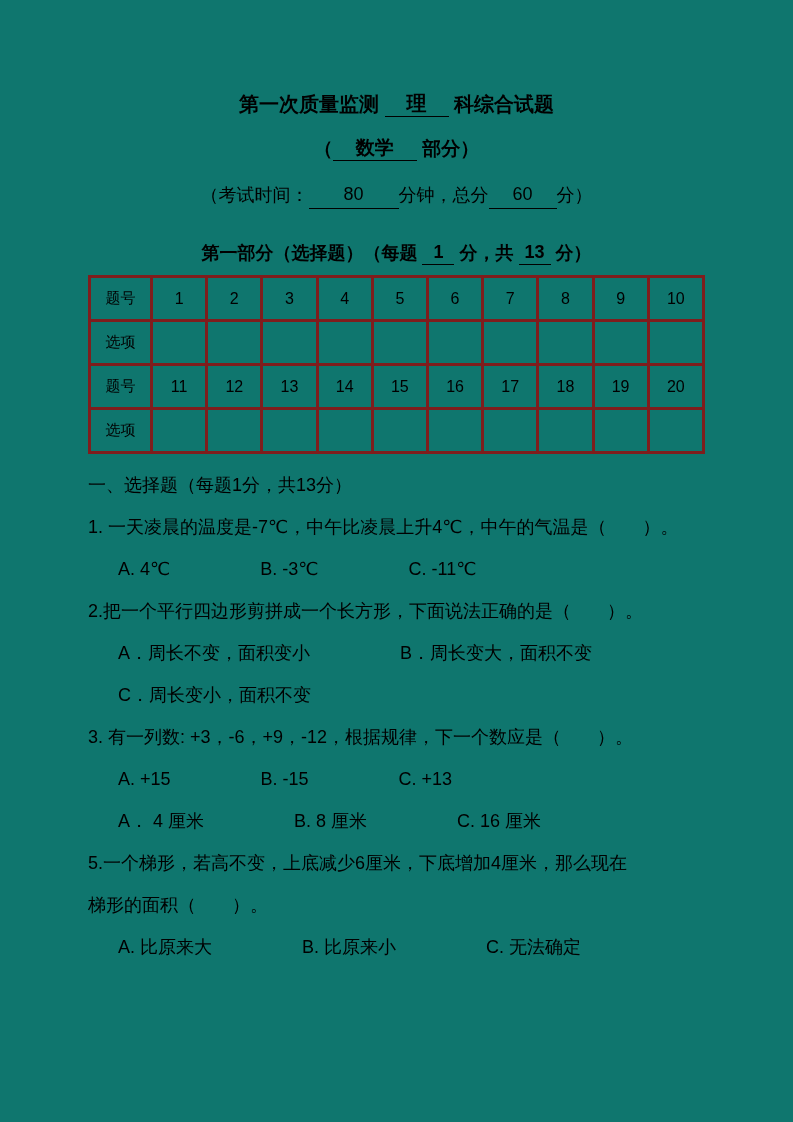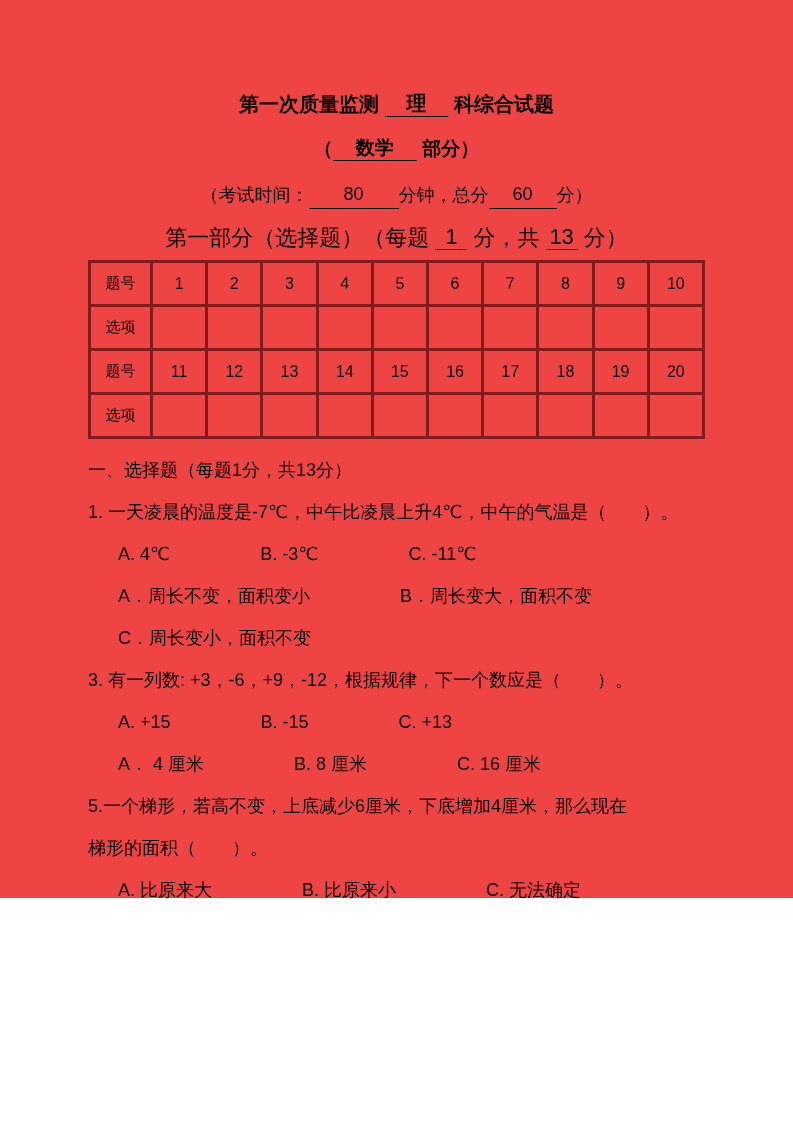--- a/index.html
+++ b/index.html
@@ -7,45 +7,45 @@
   html, body { background: #ffffff; }
   body {
     width: 793px;
     height: 1122px;
     font-family: "Liberation Sans", "DejaVu Sans", sans-serif;
     color: #000000;
     overflow: hidden;
   }
   .page {
     width: 793px;
-    height: 898px;
+    height: 1122px;
     padding: 90px 88px 30px 88px;
-    background: #ef4444;
+    background: #0f766e;
   }
   .center { text-align: center; }
   .title-line {
     font-size: 20px;
     font-weight: 700;
     line-height: 26px;
   }
   .subject-line {
     font-size: 19px;
     font-weight: 700;
     margin-top: 18px;
     line-height: 25px;
   }
   .info-line {
     font-size: 18px;
     margin-top: 19px;
     line-height: 28px;
   }
   .part-line {
-    font-size: 22px;
-    font-weight: 400;
-    margin-top: 16px;
+    font-size: 18px;
+    font-weight: 700;
+    margin-top: 31px;
     line-height: 24px;
   }
   .blank {
     display: inline-block;
     border-bottom: 1.5px solid #000;
     text-align: center;
     vertical-align: bottom;
   }
   .blank-title   { min-width: 64px; }
   .blank-subject { min-width: 84px; }
@@ -174,20 +174,21 @@
   </table>
 
   <div class="section-heading">一、选择题（每题1分，共13分）</div>
 
   <div>
       <div>
         <div class="q-line stem-line">1. 一天凌晨的温度是-7℃，中午比凌晨上升4℃，中午的气温是（　　）。</div>
         <div class="q-line options-line"><span class="option">A. 4℃</span><span class="option">B. -3℃</span><span class="option">C. -11℃</span></div>
       </div>
       <div>
+        <div class="q-line stem-line">2.把一个平行四边形剪拼成一个长方形，下面说法正确的是（　　）。</div>
         <div class="q-line options-line"><span class="option">A．周长不变，面积变小</span><span class="option">B．周长变大，面积不变</span></div>
         <div class="q-line options-line"><span class="option">C．周长变小，面积不变</span></div>
       </div>
       <div>
         <div class="q-line stem-line">3. 有一列数: +3，-6，+9，-12，根据规律，下一个数应是（　　）。</div>
         <div class="q-line options-line"><span class="option">A. +15</span><span class="option">B. -15</span><span class="option">C. +13</span></div>
       </div>
       <div>
         <div class="q-line options-line"><span class="option">A． 4 厘米</span><span class="option">B. 8 厘米</span><span class="option">C. 16 厘米</span></div>
       </div>

